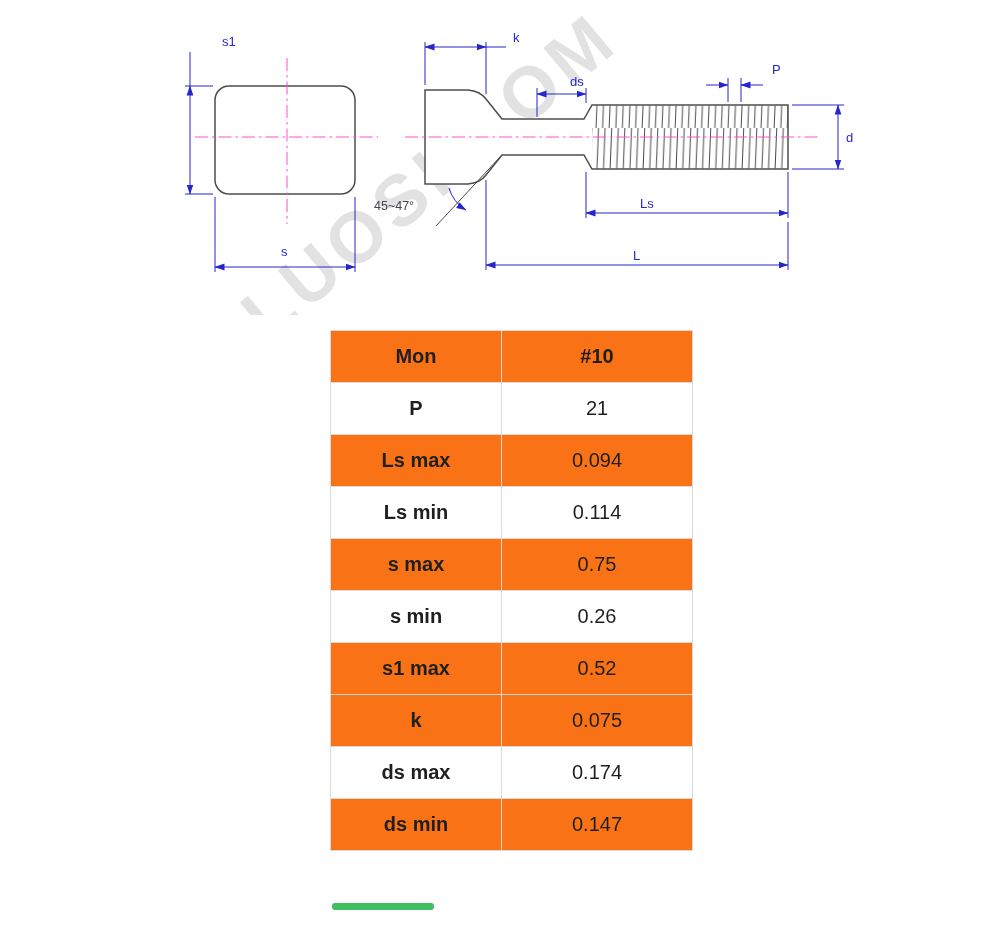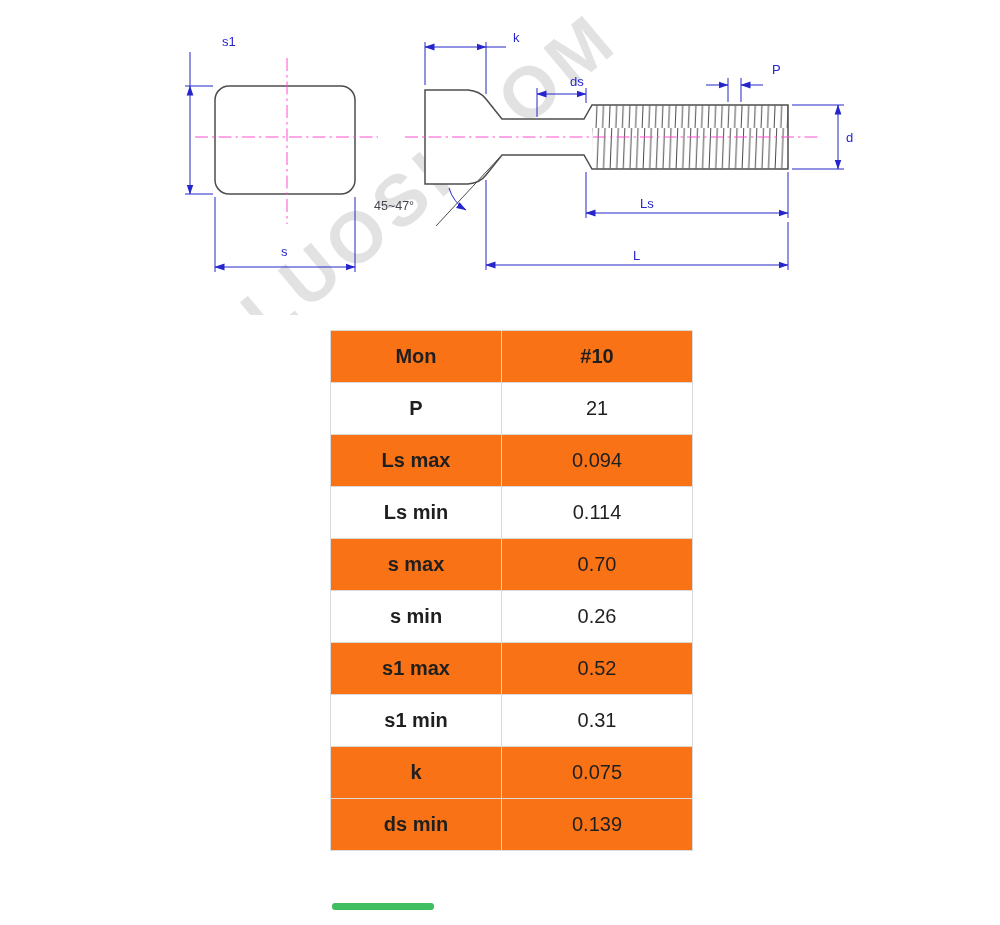--- a/index.html
+++ b/index.html
@@ -130,40 +130,40 @@
         <tr class="alt">
           <td class="label-cell">Ls max</td>
           <td class="value-cell">0.094</td>
         </tr>
         <tr>
           <td class="label-cell">Ls min</td>
           <td class="value-cell">0.114</td>
         </tr>
         <tr class="alt">
           <td class="label-cell">s max</td>
-          <td class="value-cell">0.70</td>
+          <td class="value-cell">0.75</td>
         </tr>
         <tr>
           <td class="label-cell">s min</td>
           <td class="value-cell">0.26</td>
         </tr>
         <tr class="alt">
           <td class="label-cell">s1 max</td>
           <td class="value-cell">0.52</td>
         </tr>
-        <tr>
-          <td class="label-cell">s1 min</td>
-          <td class="value-cell">0.31</td>
-        </tr>
         <tr class="alt">
           <td class="label-cell">k</td>
           <td class="value-cell">0.075</td>
         </tr>
+        <tr>
+          <td class="label-cell">ds max</td>
+          <td class="value-cell">0.174</td>
+        </tr>
         <tr class="alt">
           <td class="label-cell">ds min</td>
-          <td class="value-cell">0.139</td>
+          <td class="value-cell">0.147</td>
         </tr>
       </tbody>
   </table>
 
   <div class="green-bar"></div>
 
 </div>
 
 </body></html>

